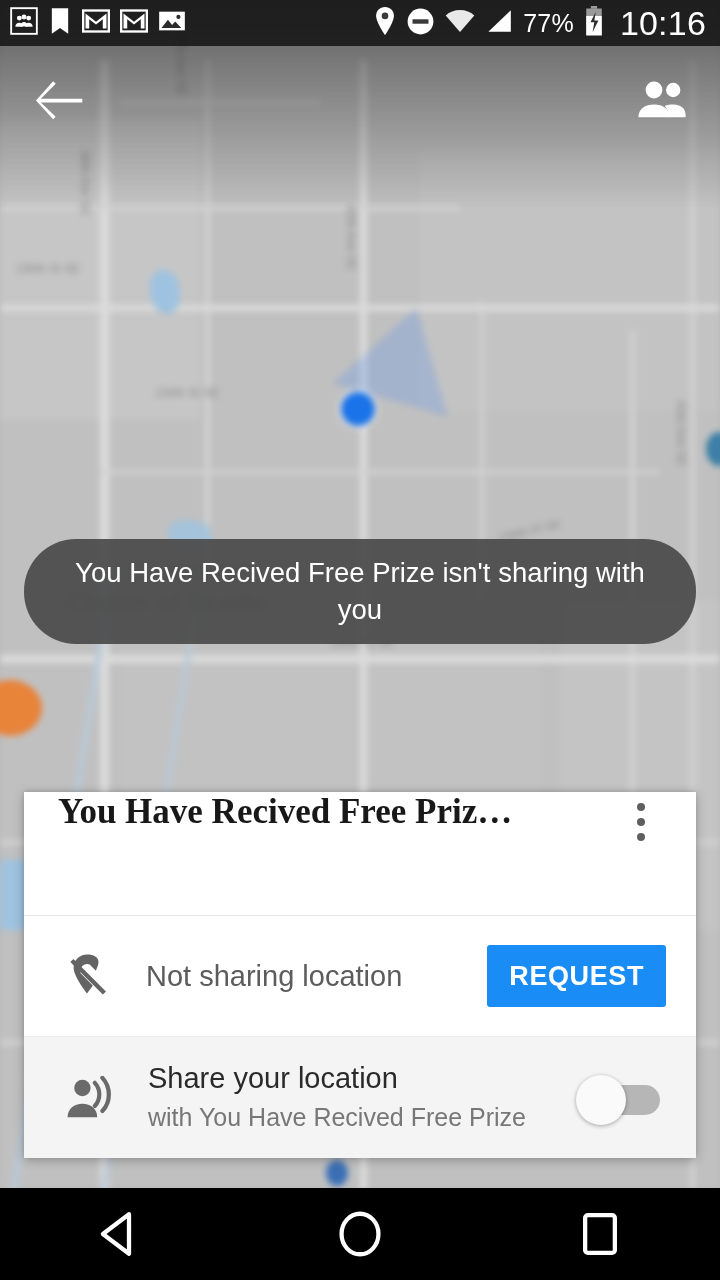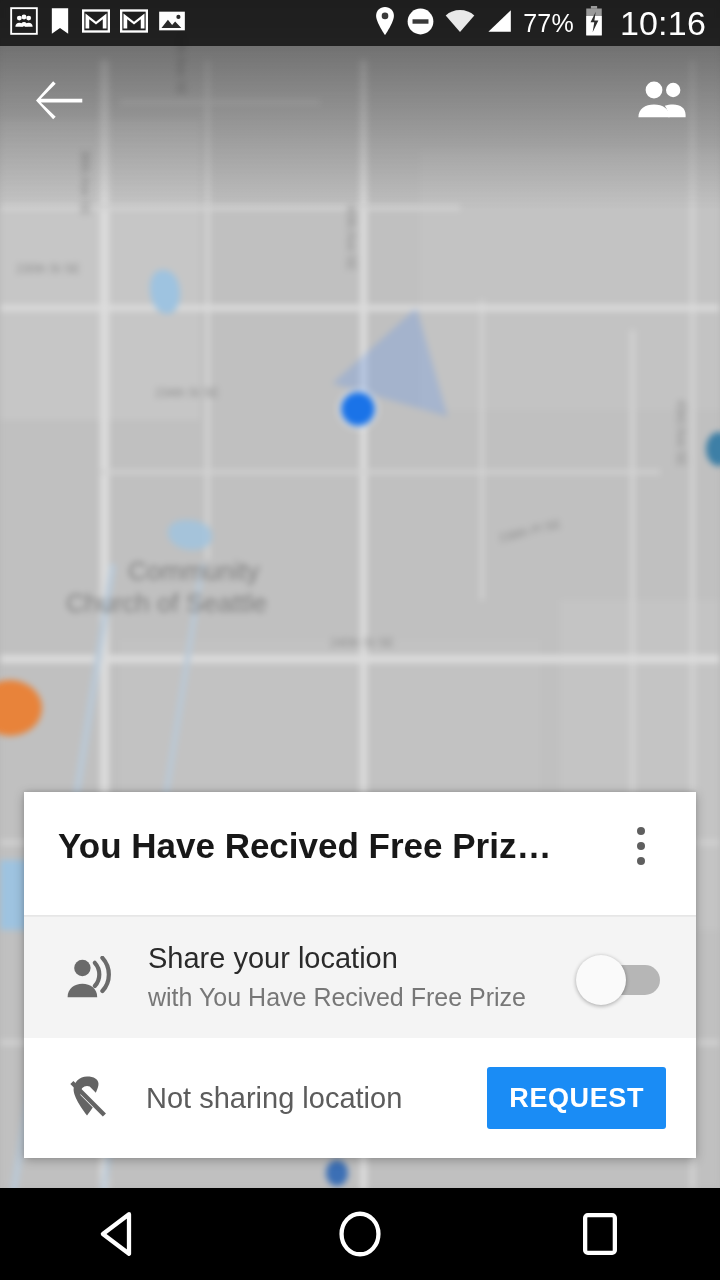--- a/index.html
+++ b/index.html
@@ -84,23 +84,24 @@
   }
 
   
   #card {
     position:absolute; left:24px; top:792px; width:672px; height:366px;
     background:#ffffff; z-index:38;
     box-shadow:0 2px 10px rgba(0,0,0,0.28), 0 -1px 4px rgba(0,0,0,0.10);
   }
   #card-header {
     position:relative; height:124px;
-    display:flex; align-items:center;
+    display:flex; align-items:flex-start;
     padding:0 28px 16px 34px;
     border-bottom:1px solid #e6e6e6;
+    font-family:Liberation Serif, serif;
   }
   #card-title {
     font-size:35px; font-weight:bold; color:#181818;
     white-space:nowrap; overflow:hidden; flex:1;
   }
   #overflow-btn {
     width:54px; height:60px; display:flex; flex-direction:column;
     align-items:center; justify-content:center; gap:7px; cursor:pointer; flex:none;
   }
   .dot3 { width:8px; height:8px; border-radius:50%; background:#5f5f5f; display:block; }
@@ -289,30 +290,44 @@
     <div id="people-btn">
       <svg width="52" height="40" viewBox="0 0 26 20">
         <circle cx="9" cy="5" r="4.2" fill="#fff"></circle>
         <circle cx="18.6" cy="5" r="3.6" fill="#fff"></circle>
         <path d="M1.2 18.6c0-4.2 3.4-6.4 7.8-6.4s7.8 2.2 7.8 6.4z" fill="#fff"></path>
         <path d="M14.4 12.9c1.2-0.5 2.7-0.7 4.2-0.7 3.6 0 6.2 1.8 6.2 5.2v1.2h-8.6c0-2.3-0.6-4.2-1.8-5.7z" fill="#fff"></path>
       </svg>
     </div>
   </div>
 
+  <div id="toast">
+    <span id="toast-text">You Have Recived Free Prize isn't sharing with you</span>
+  </div>
 
   <div id="card">
 
     <div id="card-header">
       <div id="card-title">You Have Recived Free Priz…</div>
       <div id="overflow-btn">
         <span class="dot3"></span>
         <span class="dot3"></span>
         <span class="dot3"></span>
       </div>
+    </div>
+
+    <div id="row-request">
+      <span id="loc-off-icon">
+        <svg width="40" height="46" viewBox="0 0 20 24">
+          <path d="M10 0.8C6.1 0.8 3 3.8 3 7.6c0 4.2 5.3 11.3 6.6 13l0.4 0.5 0.4-0.5c0.5-0.6 1.5-2 2.6-3.6L6.7 10.6a5 5 0 0 1 -0.2-1.4 3.5 3.5 0 0 1 3.5-3.5c0.5 0 1 0.1 1.4 0.3l3.2 3.2c0.9-1.8 1.4-3.3 1.4-4.6 0-2.4-2.4-3.8-6-3.8z" fill="#646464"></path>
+          <rect x="-0.6" y="10.4" width="24" height="2.3" fill="#646464" transform="rotate(45 10 11)"></rect>
+        </svg>
+      </span>
+      <span id="not-sharing-text">Not sharing location</span>
+      <button id="request-btn">REQUEST</button>
     </div>
 
     <div id="row-share">
       <span id="share-icon">
         <svg width="48" height="44" viewBox="0 0 24 22">
           <circle cx="8.2" cy="6" r="4.1" fill="#6a6a6a"></circle>
           <path d="M0.8 20.6c0-4.3 3.3-6.7 7.4-6.7s7.4 2.4 7.4 6.7z" fill="#6a6a6a"></path>
           <path d="M14.4 3.4a8.6 8.6 0 0 1 0 11.6" fill="none" stroke="#6a6a6a" stroke-width="2.1" stroke-linecap="round"></path>
           <path d="M18.2 0.9a12.3 12.3 0 0 1 0 16.6" fill="none" stroke="#6a6a6a" stroke-width="2.1" stroke-linecap="round"></path>
         </svg>
@@ -320,31 +335,20 @@
       <div id="share-texts">
         <div id="share-title">Share your location</div>
         <div id="share-sub">with You Have Recived Free Prize</div>
       </div>
       <div id="share-toggle">
         <span id="toggle-track"></span>
         <span id="toggle-thumb"></span>
       </div>
     </div>
 
-    <div id="row-request">
-      <span id="loc-off-icon">
-        <svg width="40" height="46" viewBox="0 0 20 24">
-          <path d="M10 0.8C6.1 0.8 3 3.8 3 7.6c0 4.2 5.3 11.3 6.6 13l0.4 0.5 0.4-0.5c0.5-0.6 1.5-2 2.6-3.6L6.7 10.6a5 5 0 0 1 -0.2-1.4 3.5 3.5 0 0 1 3.5-3.5c0.5 0 1 0.1 1.4 0.3l3.2 3.2c0.9-1.8 1.4-3.3 1.4-4.6 0-2.4-2.4-3.8-6-3.8z" fill="#646464"></path>
-          <rect x="-0.6" y="10.4" width="24" height="2.3" fill="#646464" transform="rotate(45 10 11)"></rect>
-        </svg>
-      </span>
-      <span id="not-sharing-text">Not sharing location</span>
-      <button id="request-btn">REQUEST</button>
-    </div>
-
   </div>
 
   <div id="navbar">
     <div class="navbtn">
       <svg width="54" height="54" viewBox="0 0 24 24">
         <path d="M16 3.2 4.4 12 16 20.8z" fill="none" stroke="#ffffff" stroke-width="1.9" stroke-linejoin="round"></path>
       </svg>
     </div>
     <div class="navbtn">
       <svg width="54" height="54" viewBox="0 0 24 24">

